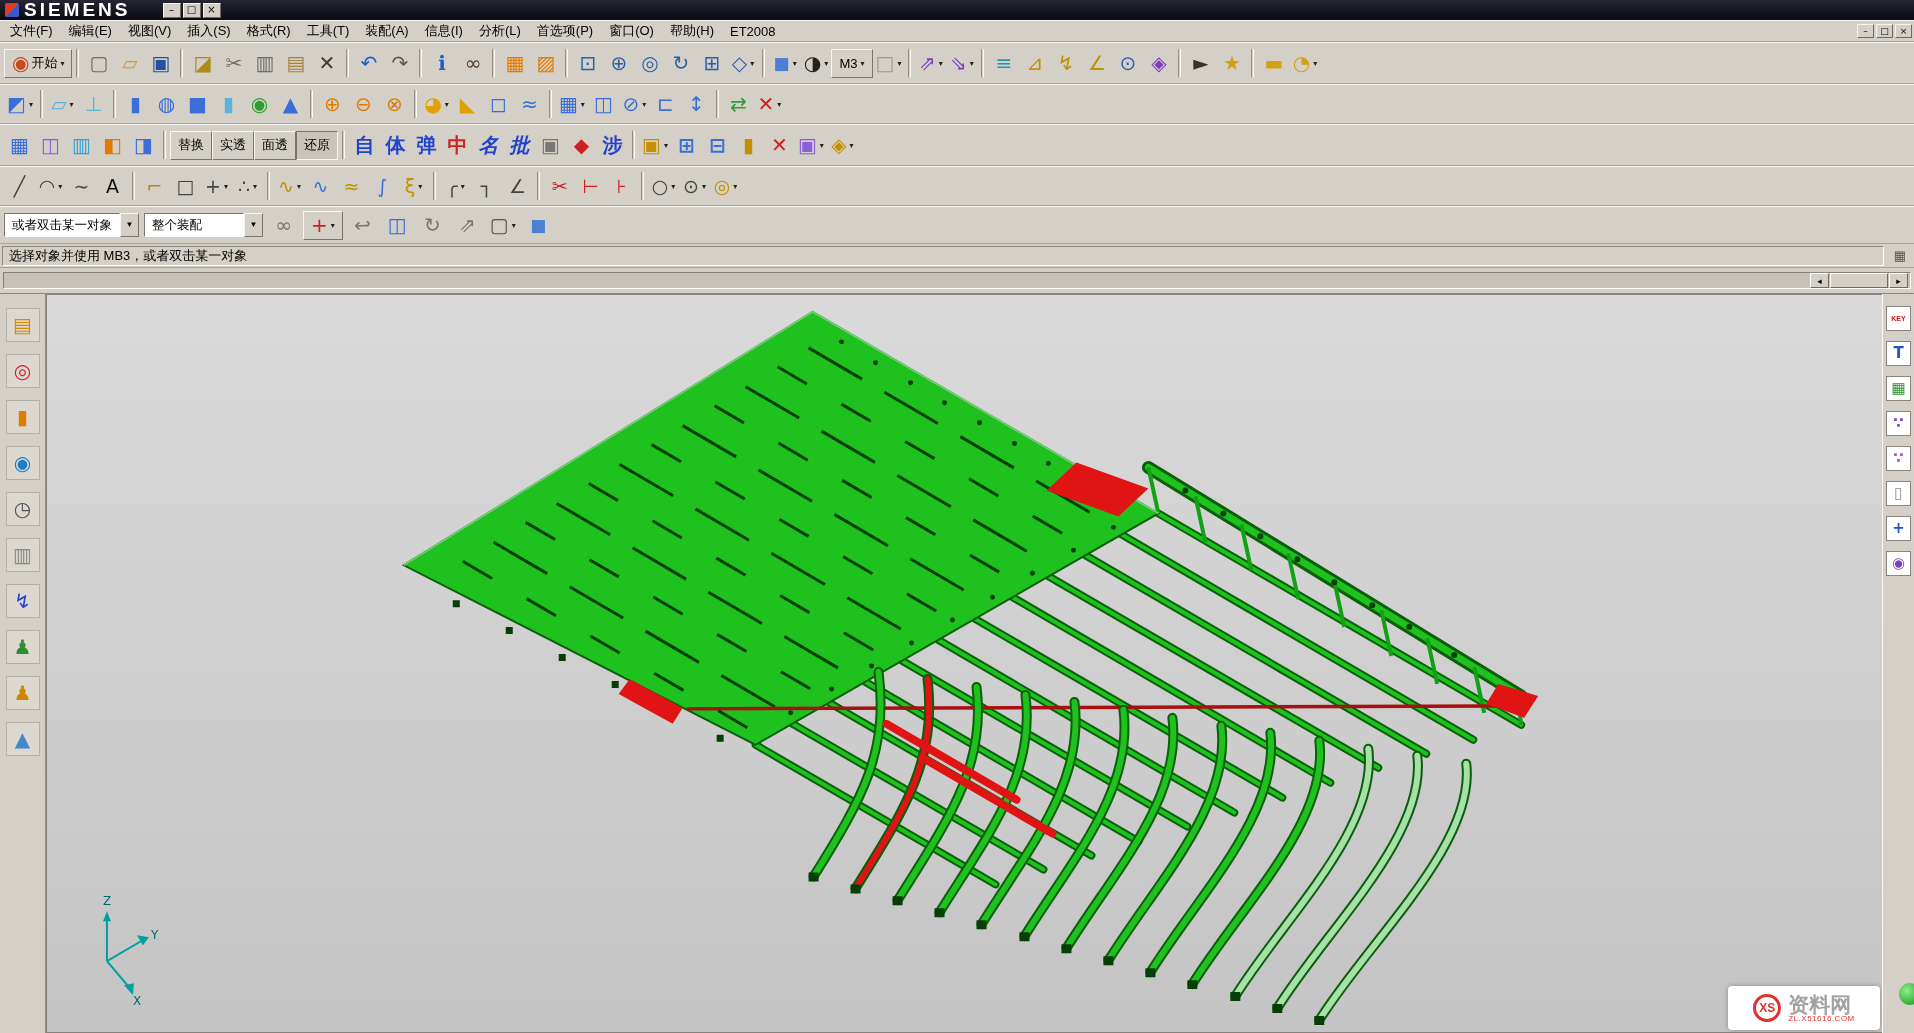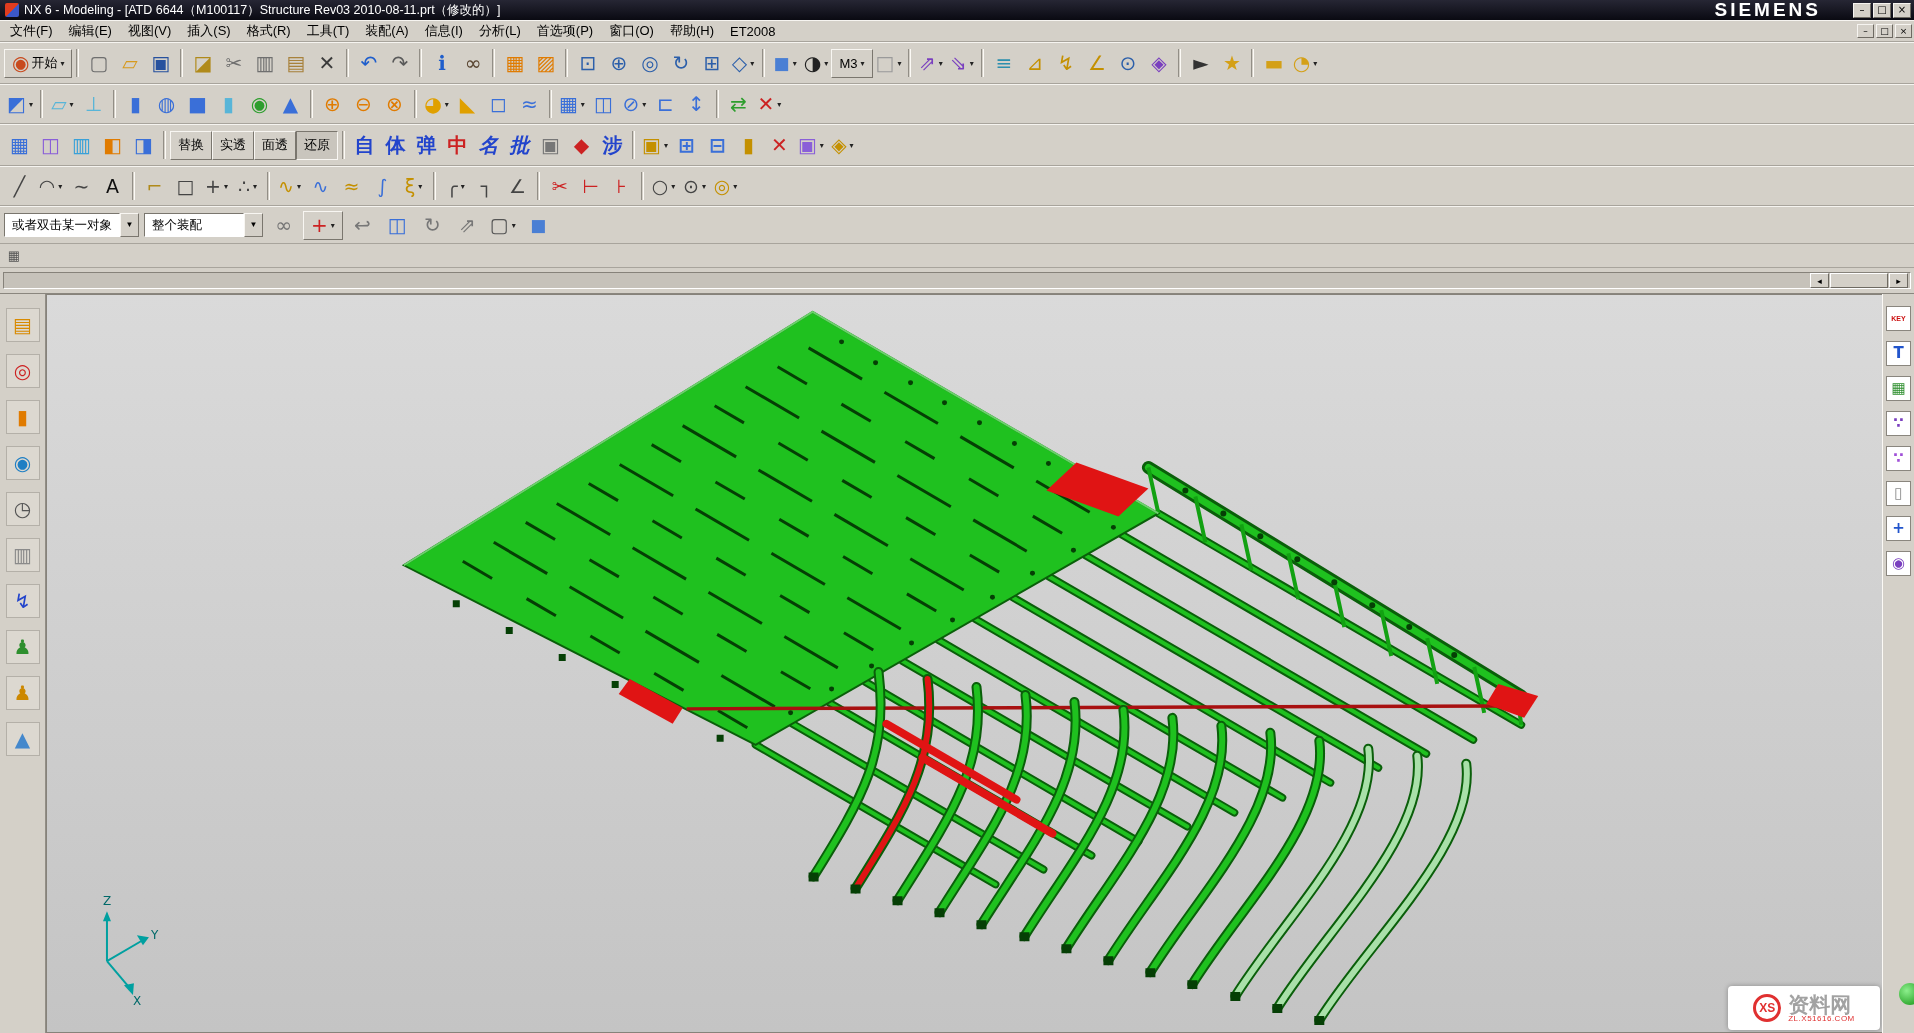--- a/index.html
+++ b/index.html
@@ -95,21 +95,20 @@
   .m-red-line{fill:none;stroke:var(--red);stroke-width:8;stroke-linecap:round}
   .m-stringer{fill:none;stroke:var(--red-dark);stroke-width:3.5}
   .triad line{stroke:#00a0a0;stroke-width:2}
   .triad text{font:12px "DejaVu Sans",sans-serif;fill:#006969}
 </style>
 </head>
 <body>
 
 <div class="titlebar">
   <span class="app-icon"></span>
-  <span class="title-text">NX 6 - Modeling - [ATD 6644（M100117）Structure Rev03 2010-08-11.prt（修改的）]</span>
   <span class="brand">SIEMENS</span>
   <span style="display:flex">
       <span class="tbtn">
         <span class="glyph">–</span>
       </span>
       <span class="tbtn">
         <span class="glyph">□</span>
       </span>
       <span class="tbtn">
         <span class="glyph">×</span>
@@ -588,20 +587,21 @@
         <span class="glyph" style="color: rgb(85, 85, 85);">▢</span>
         <span class="dd">▾</span>
       </span>
       <span class="tbtn">
         <span class="glyph" style="color: rgb(74, 127, 212);">◼</span>
       </span>
     </span>
 </div>
 
 <div class="prompt-bar">
+  <span class="prompt-field">选择对象并使用 MB3，或者双击某一对象</span>
   <span class="tbtn">
       <span class="glyph" style="color:#555">▦</span>
     </span>
 </div>
 
 <div class="hscroll">
   <div class="hscroll-track">
     <div class="hs-cluster">
       <span class="sb-btn">◂</span>
       <span class="sb-thumb"></span>

